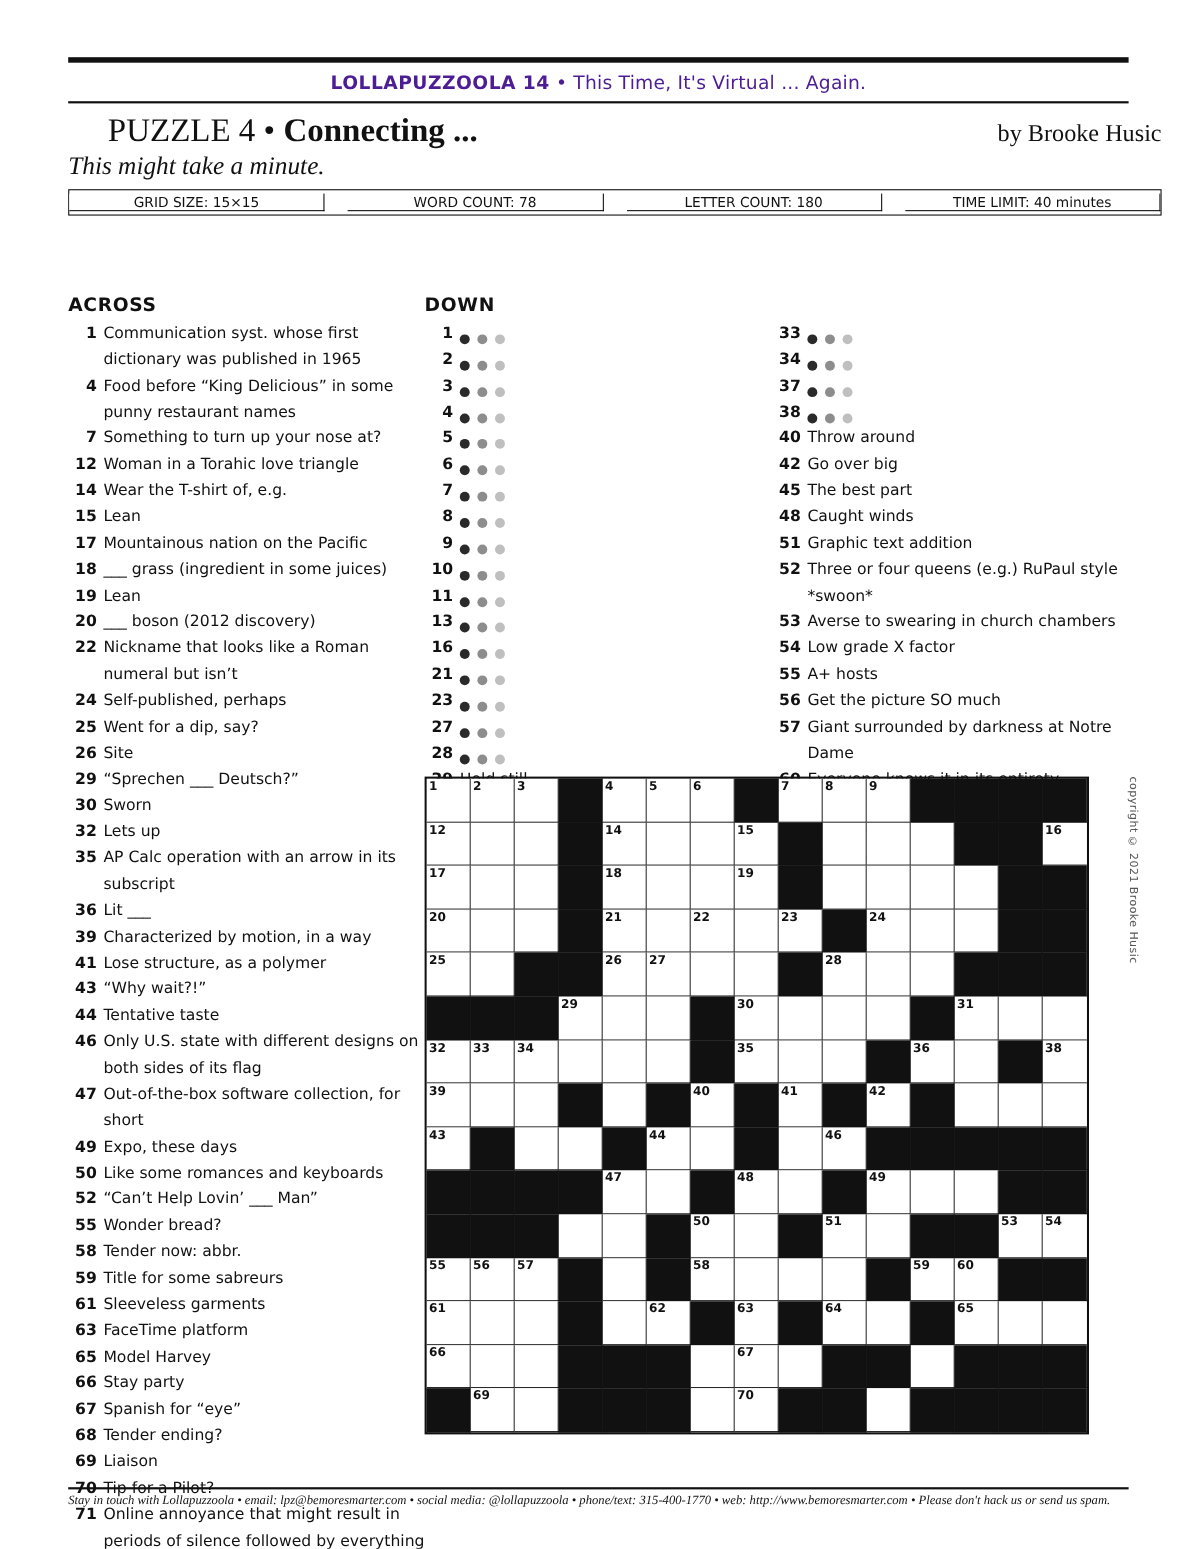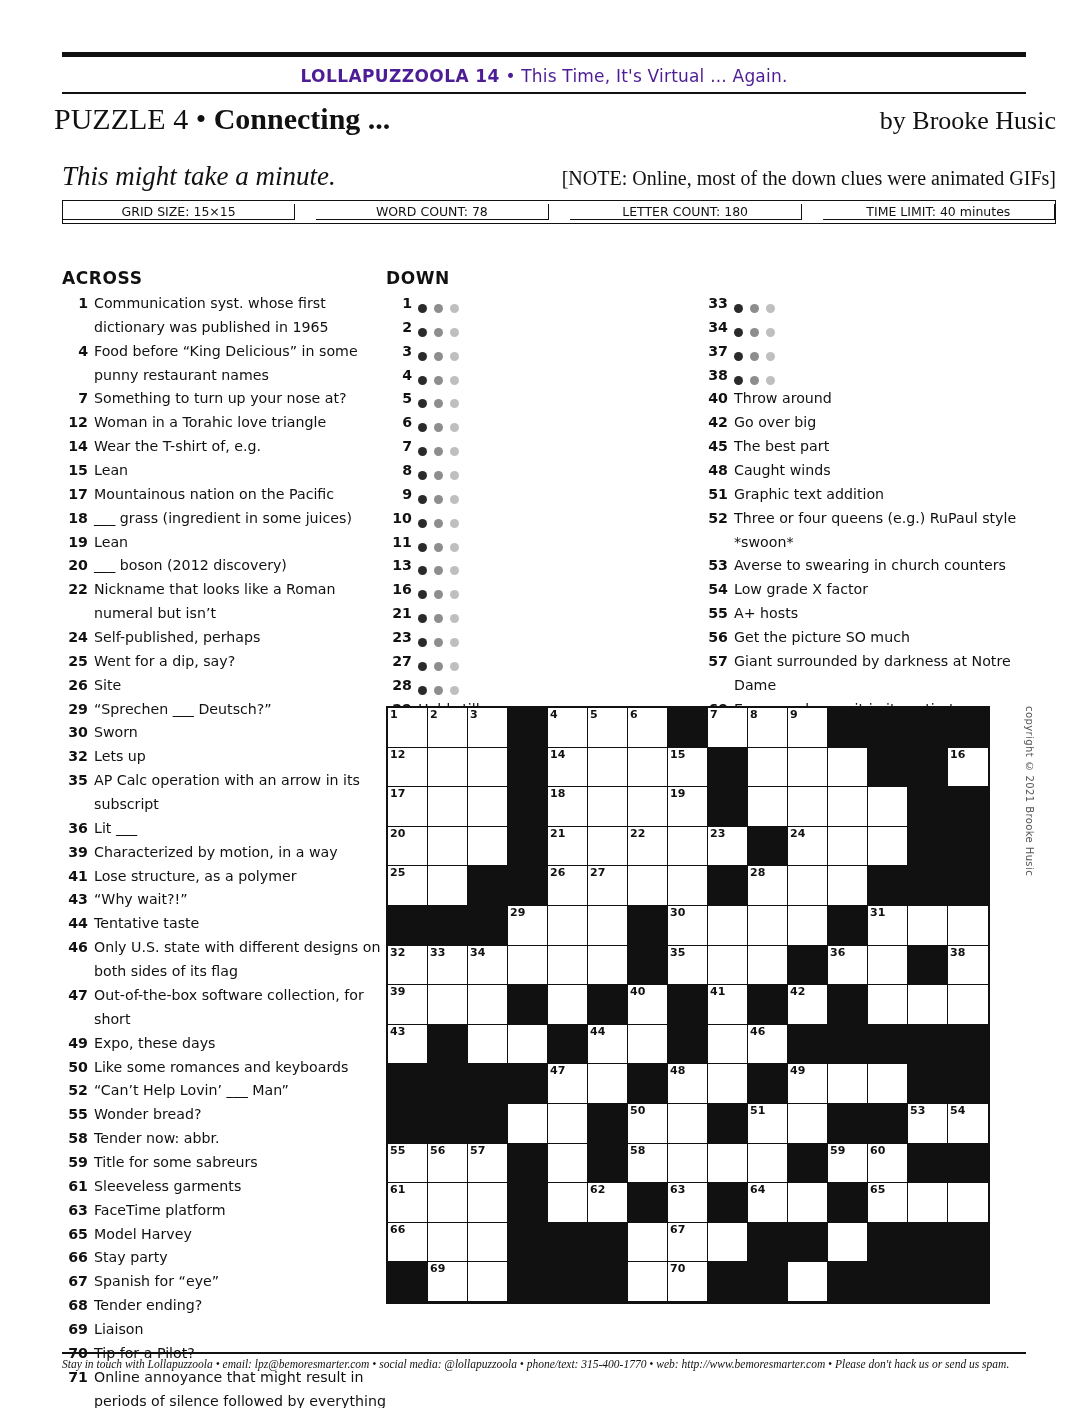--- a/index.html
+++ b/index.html
@@ -22,44 +22,43 @@
     font-size:17px;
     letter-spacing:0.2px;
     padding:6px 0 6px 0;
     color:#4c1d95;
   }
   .hdr-band .brand { font-weight:bold; letter-spacing:0.4px; }
   .hdr-band .sub { font-weight:normal; }
 
   .title-row {
     display:flex; align-items:baseline; justify-content:space-between;
-    padding:6px 32px 0 54px;
+    padding:6px 32px 0 98px;
     gap:36px;
   }
   .puzzle-title {
     font-family:"Liberation Serif", serif;
     font-size:30px;
     color:#111;
   }
   .puzzle-title .pnum { font-weight:normal; }
   .puzzle-title .pname { font-weight:bold; }
   .byline {
     font-family:"Liberation Serif", serif;
-    font-size:26px;
+    font-size:22px;
   }
 
   .sub-row {
     display:flex; align-items:baseline; justify-content:space-between;
     padding:2px 32px 6px 62px;
   }
   .tagline {
     font-family:"Liberation Serif", serif;
     font-style:italic;
-    font-size:27px;
-    margin-top:23px;
+    font-size:23px;
   }
   .note {
     font-family:"Liberation Serif", serif;
     font-size:20px;
   }
 
   .stats-box {
     margin:2px 32px 0 62px;
     border:1.5px solid #111;
     display:flex;
@@ -176,21 +175,20 @@
 
   <div style="position:absolute;left:0;top:96px;width:1088px;">
     <div class="title-row">
       <div class="puzzle-title">
         <span class="pnum">PUZZLE 4 </span><span>• </span><span class="pname">Connecting ...</span>
       </div>
       <div class="byline">by Brooke Husic</div>
     </div>
     <div class="sub-row">
       <div class="tagline">This might take a minute.</div>
-      <div class="note">[NOTE: Online, most of the down clues were animated GIFs]</div>
     </div>
     <div class="stats-box">
       <div class="cell">GRID SIZE: 15×15</div>
       <div class="cell">WORD COUNT: 78</div>
       <div class="cell">LETTER COUNT: 180</div>
       <div class="cell">TIME LIMIT: 40 minutes</div>
     </div>
   </div>
 
   <div class="content">
@@ -574,21 +572,21 @@
           <li class="clue">
             <span class="num">51</span>
             <span class="txt">Graphic text addition</span>
           </li>
           <li class="clue">
             <span class="num">52</span>
             <span class="txt">Three or four queens (e.g.) RuPaul style *swoon*</span>
           </li>
           <li class="clue">
             <span class="num">53</span>
-            <span class="txt">Averse to swearing in church counters</span>
+            <span class="txt">Averse to swearing in church chambers</span>
           </li>
           <li class="clue">
             <span class="num">54</span>
             <span class="txt">Low grade X factor</span>
           </li>
           <li class="clue">
             <span class="num">55</span>
             <span class="txt">A+ hosts</span>
           </li>
           <li class="clue">

